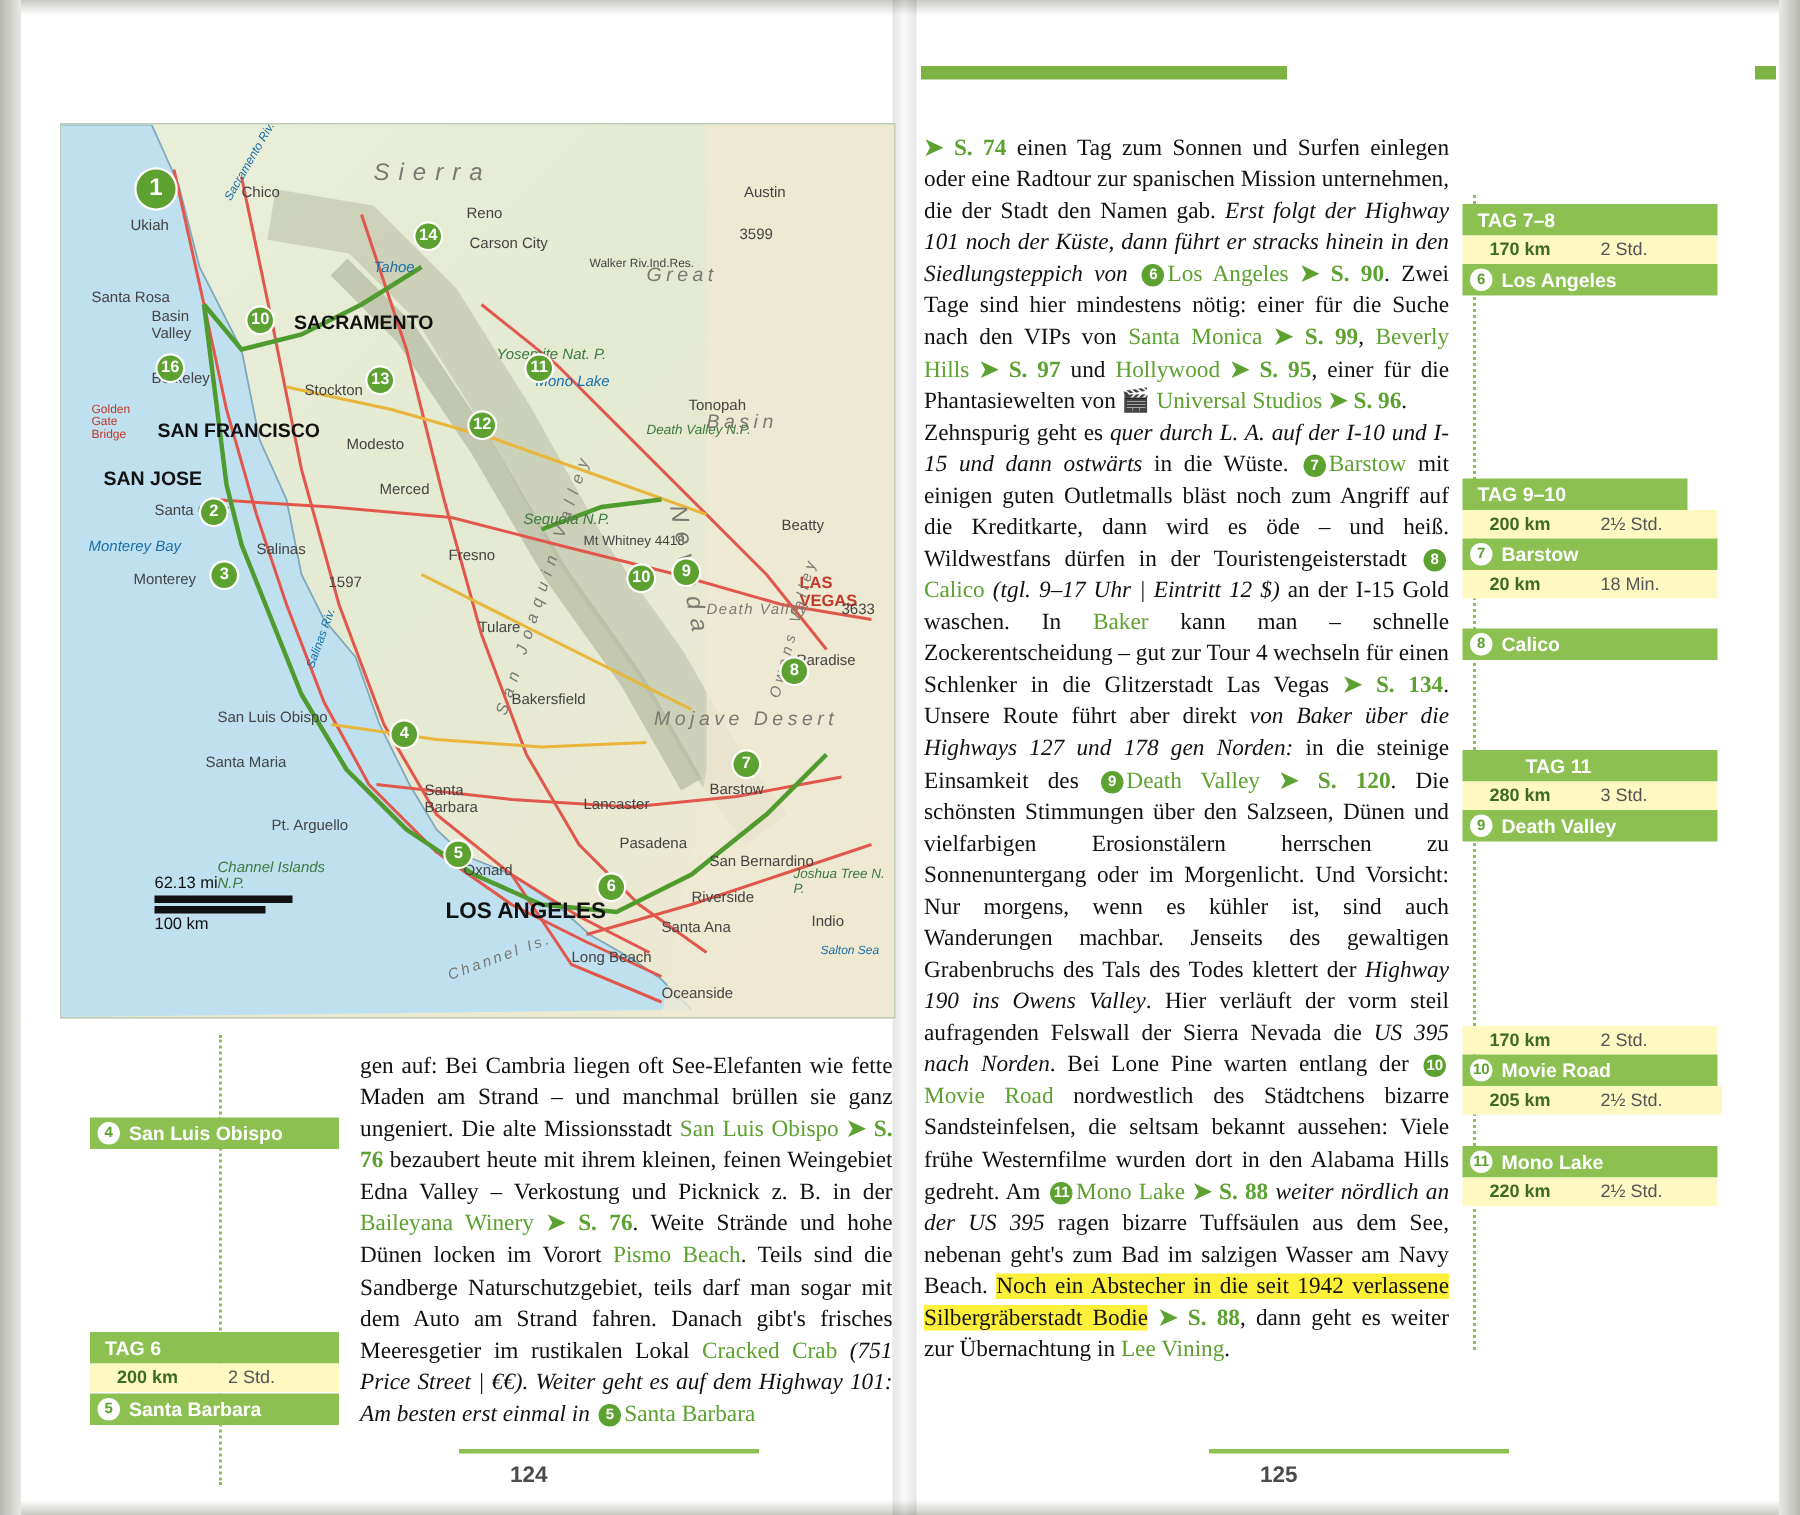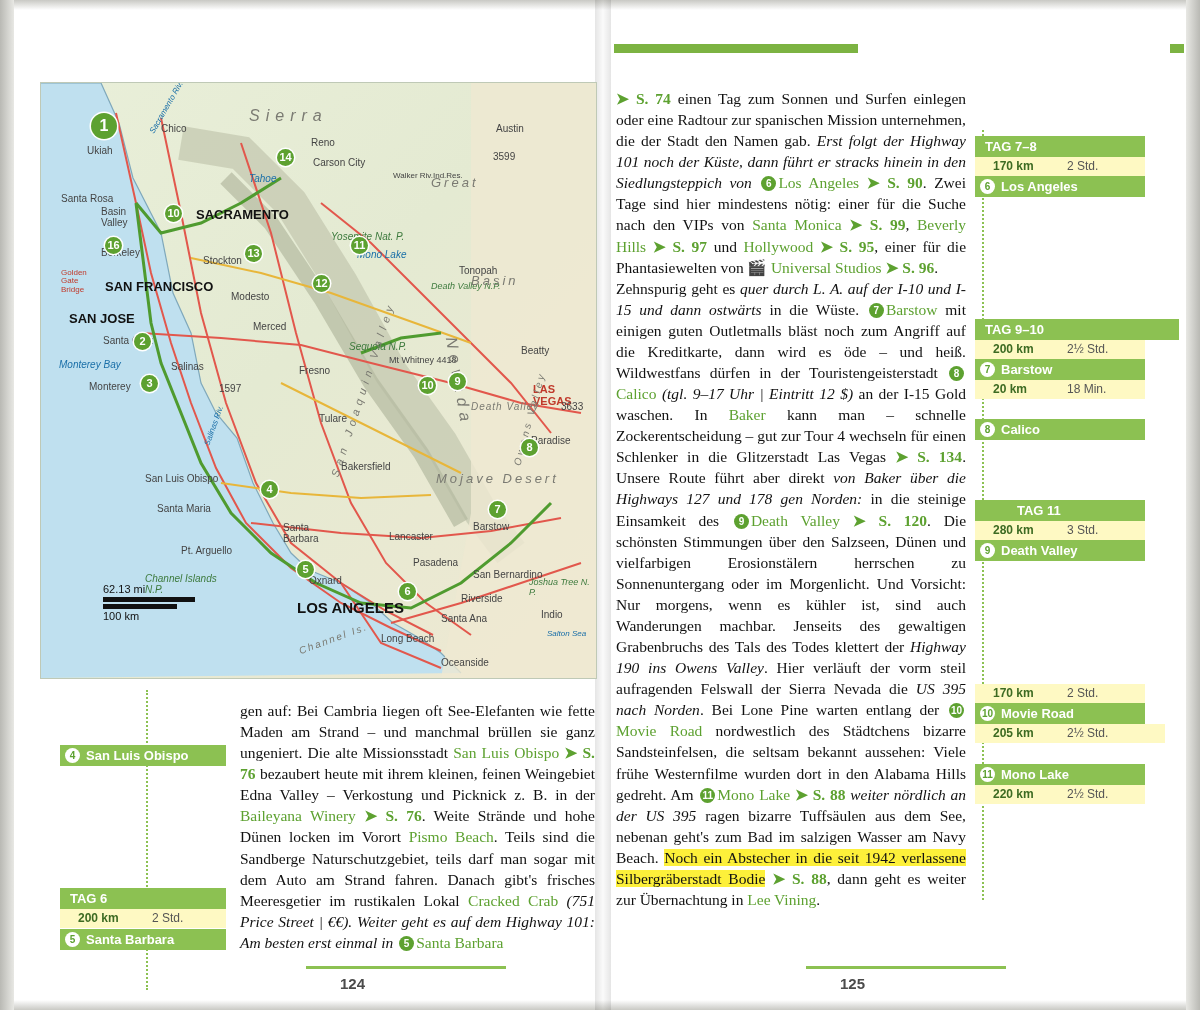--- a/index.html
+++ b/index.html
@@ -202,21 +202,21 @@
     <span class="mapname" style="left:48px;top:298px;">Monterey</span>
     <span class="mapname" style="left:178px;top:300px;">1597</span>
     <span class="mapname" style="left:492px;top:300px;font-weight:bold;color:#c0392b;font-size:11px;">LAS VEGAS</span>
     <span class="mapname" style="left:520px;top:318px;">3633</span>
     <span class="mapname" style="left:278px;top:330px;">Tulare</span>
     <span class="mapname grey" style="left:430px;top:318px;font-size:10px;letter-spacing:1px;">Death Valley</span>
     <span class="mapname" style="left:490px;top:352px;">Paradise</span>
     <span class="mapname" style="left:300px;top:378px;">Bakersfield</span>
     <span class="mapname grey" style="left:395px;top:388px;">Mojave Desert</span>
     <span class="mapname" style="left:104px;top:390px;">San Luis Obispo</span>
-    <span class="mapname" style="left:116px;top:420px;">Santa Maria</span>
+    <span class="mapname" style="left:96px;top:420px;">Santa Maria</span>
     <span class="mapname" style="left:242px;top:440px;width:46px;line-height:1.05;">Santa Barbara</span>
     <span class="mapname" style="left:348px;top:448px;">Lancaster</span>
     <span class="mapname" style="left:432px;top:438px;">Barstow</span>
     <span class="mapname" style="left:140px;top:462px;">Pt. Arguello</span>
     <span class="mapname" style="left:268px;top:492px;">Oxnard</span>
     <span class="mapname" style="left:372px;top:474px;">Pasadena</span>
     <span class="mapname" style="left:432px;top:486px;">San Bernardino</span>
     <span class="mapname" style="left:488px;top:494px;font-style:italic;color:#3d7a3d;font-size:9px;">Joshua Tree N. P.</span>
     <span class="mapname" style="left:104px;top:490px;width:80px;font-style:italic;color:#3d7a3d;">Channel Islands N.P.</span>
     <span class="mapname big" style="left:256px;top:516px;font-size:15px;">LOS ANGELES</span>
@@ -295,21 +295,21 @@
     <div class="tagbar" style="left:0px;top:56px;width:170px;">TAG 7–8</div>
     <div class="kmbar" style="left:0px;top:77px;width:170px;">
       <span class="km">170 km</span>
       <span class="tm">2 Std.</span>
     </div>
     <div class="lbl" style="left:0px;top:96px;width:170px;">
       <span class="n">6</span>
       <span>Los Angeles</span>
     </div>
 
-    <div class="tagbar" style="left:0px;top:239px;width:204px;">TAG 9–10</div>
+    <div class="tagbar" style="left:0px;top:239px;width:150px;">TAG 9–10</div>
     <div class="kmbar" style="left:0px;top:260px;width:170px;">
       <span class="km">200 km</span>
       <span class="tm">2½ Std.</span>
     </div>
     <div class="lbl" style="left:0px;top:279px;width:170px;">
       <span class="n">7</span>
       <span>Barstow</span>
     </div>
     <div class="kmbar" style="left:0px;top:300px;width:170px;">
       <span class="km">20 km</span>
@@ -331,21 +331,21 @@
     </div>
 
     <div class="kmbar" style="left:0px;top:604px;width:170px;">
       <span class="km">170 km</span>
       <span class="tm">2 Std.</span>
     </div>
     <div class="lbl" style="left:0px;top:623px;width:170px;">
       <span class="n">10</span>
       <span>Movie Road</span>
     </div>
-    <div class="kmbar" style="left:0px;top:644px;width:190px;">
+    <div class="kmbar" style="left:0px;top:644px;width:173px;">
       <span class="km">205 km</span>
       <span class="tm">2½ Std.</span>
     </div>
     <div class="lbl" style="left:0px;top:684px;width:170px;">
       <span class="n">11</span>
       <span>Mono Lake</span>
     </div>
     <div class="kmbar" style="left:0px;top:705px;width:170px;">
       <span class="km">220 km</span>
       <span class="tm">2½ Std.</span>

